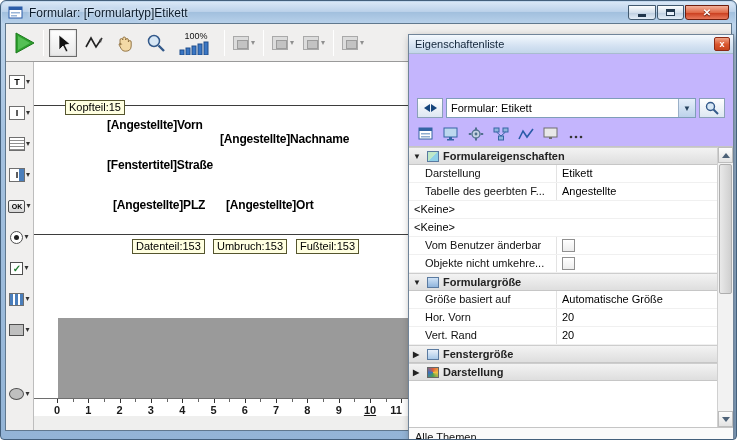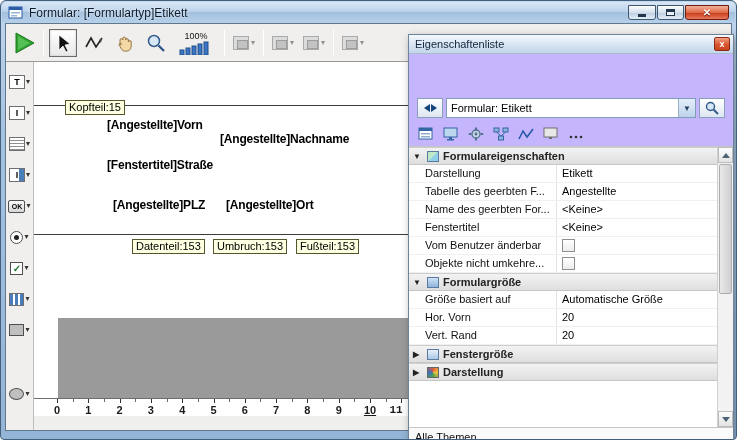--- a/index.html
+++ b/index.html
@@ -296,21 +296,21 @@
         <span class="rtick minor" style="left: 257.75px;"></span>
         <span class="rnum" style="left: 273.4px;">8</span>
         <span class="rtick" style="left: 273.4px;"></span>
         <span class="rtick minor" style="left: 289.05px;"></span>
         <span class="rnum" style="left: 304.7px;">9</span>
         <span class="rtick" style="left: 304.7px;"></span>
         <span class="rtick minor" style="left: 320.35px;"></span>
         <span class="rnum" style="left: 336px; text-decoration: underline;">10</span>
         <span class="rtick" style="left: 336px;"></span>
         <span class="rtick minor" style="left: 351.65px;"></span>
-        <span class="rnum" style="left: 362px; font-family: Liberation Mono, monospace;">11</span>
+        <span class="rnum" style="left: 362px;">11</span>
         <span class="rtick" style="left: 367.3px;"></span>
         <span class="rtick minor" style="left: 382.95px;"></span>
         <span class="rnum" style="left: 398.6px;">12</span>
         <span class="rtick" style="left: 398.6px;"></span>
         <span class="rtick minor" style="left: 414.25px;"></span>
         <span class="rnum" style="left: 429.9px;">13</span>
         <span class="rtick" style="left: 429.9px;"></span>
         <span class="rtick minor" style="left: 445.55px;"></span>
         <span class="rnum" style="left: 461.2px;">14</span>
         <span class="rtick" style="left: 461.2px;"></span>
@@ -420,25 +420,23 @@
             </div>
             <div class="prow">
               <div class="pname">Darstellung</div>
               <div class="pval">Etikett</div>
             </div>
             <div class="prow">
               <div class="pname">Tabelle des geerbten F...</div>
               <div class="pval">Angestellte</div>
             </div>
             <div class="prow">
-              <div class="pname">Name des geerbten For...</div>
               <div class="pval">&lt;Keine&gt;</div>
             </div>
             <div class="prow">
-              <div class="pname">Fenstertitel</div>
               <div class="pval">&lt;Keine&gt;</div>
             </div>
             <div class="prow">
               <div class="pname">Vom Benutzer änderbar</div>
               <div class="pval"><span class="pcheck"></span></div>
             </div>
             <div class="prow">
               <div class="pname">Objekte nicht umkehre...</div>
               <div class="pval"><span class="pcheck"></span></div>
             </div>

